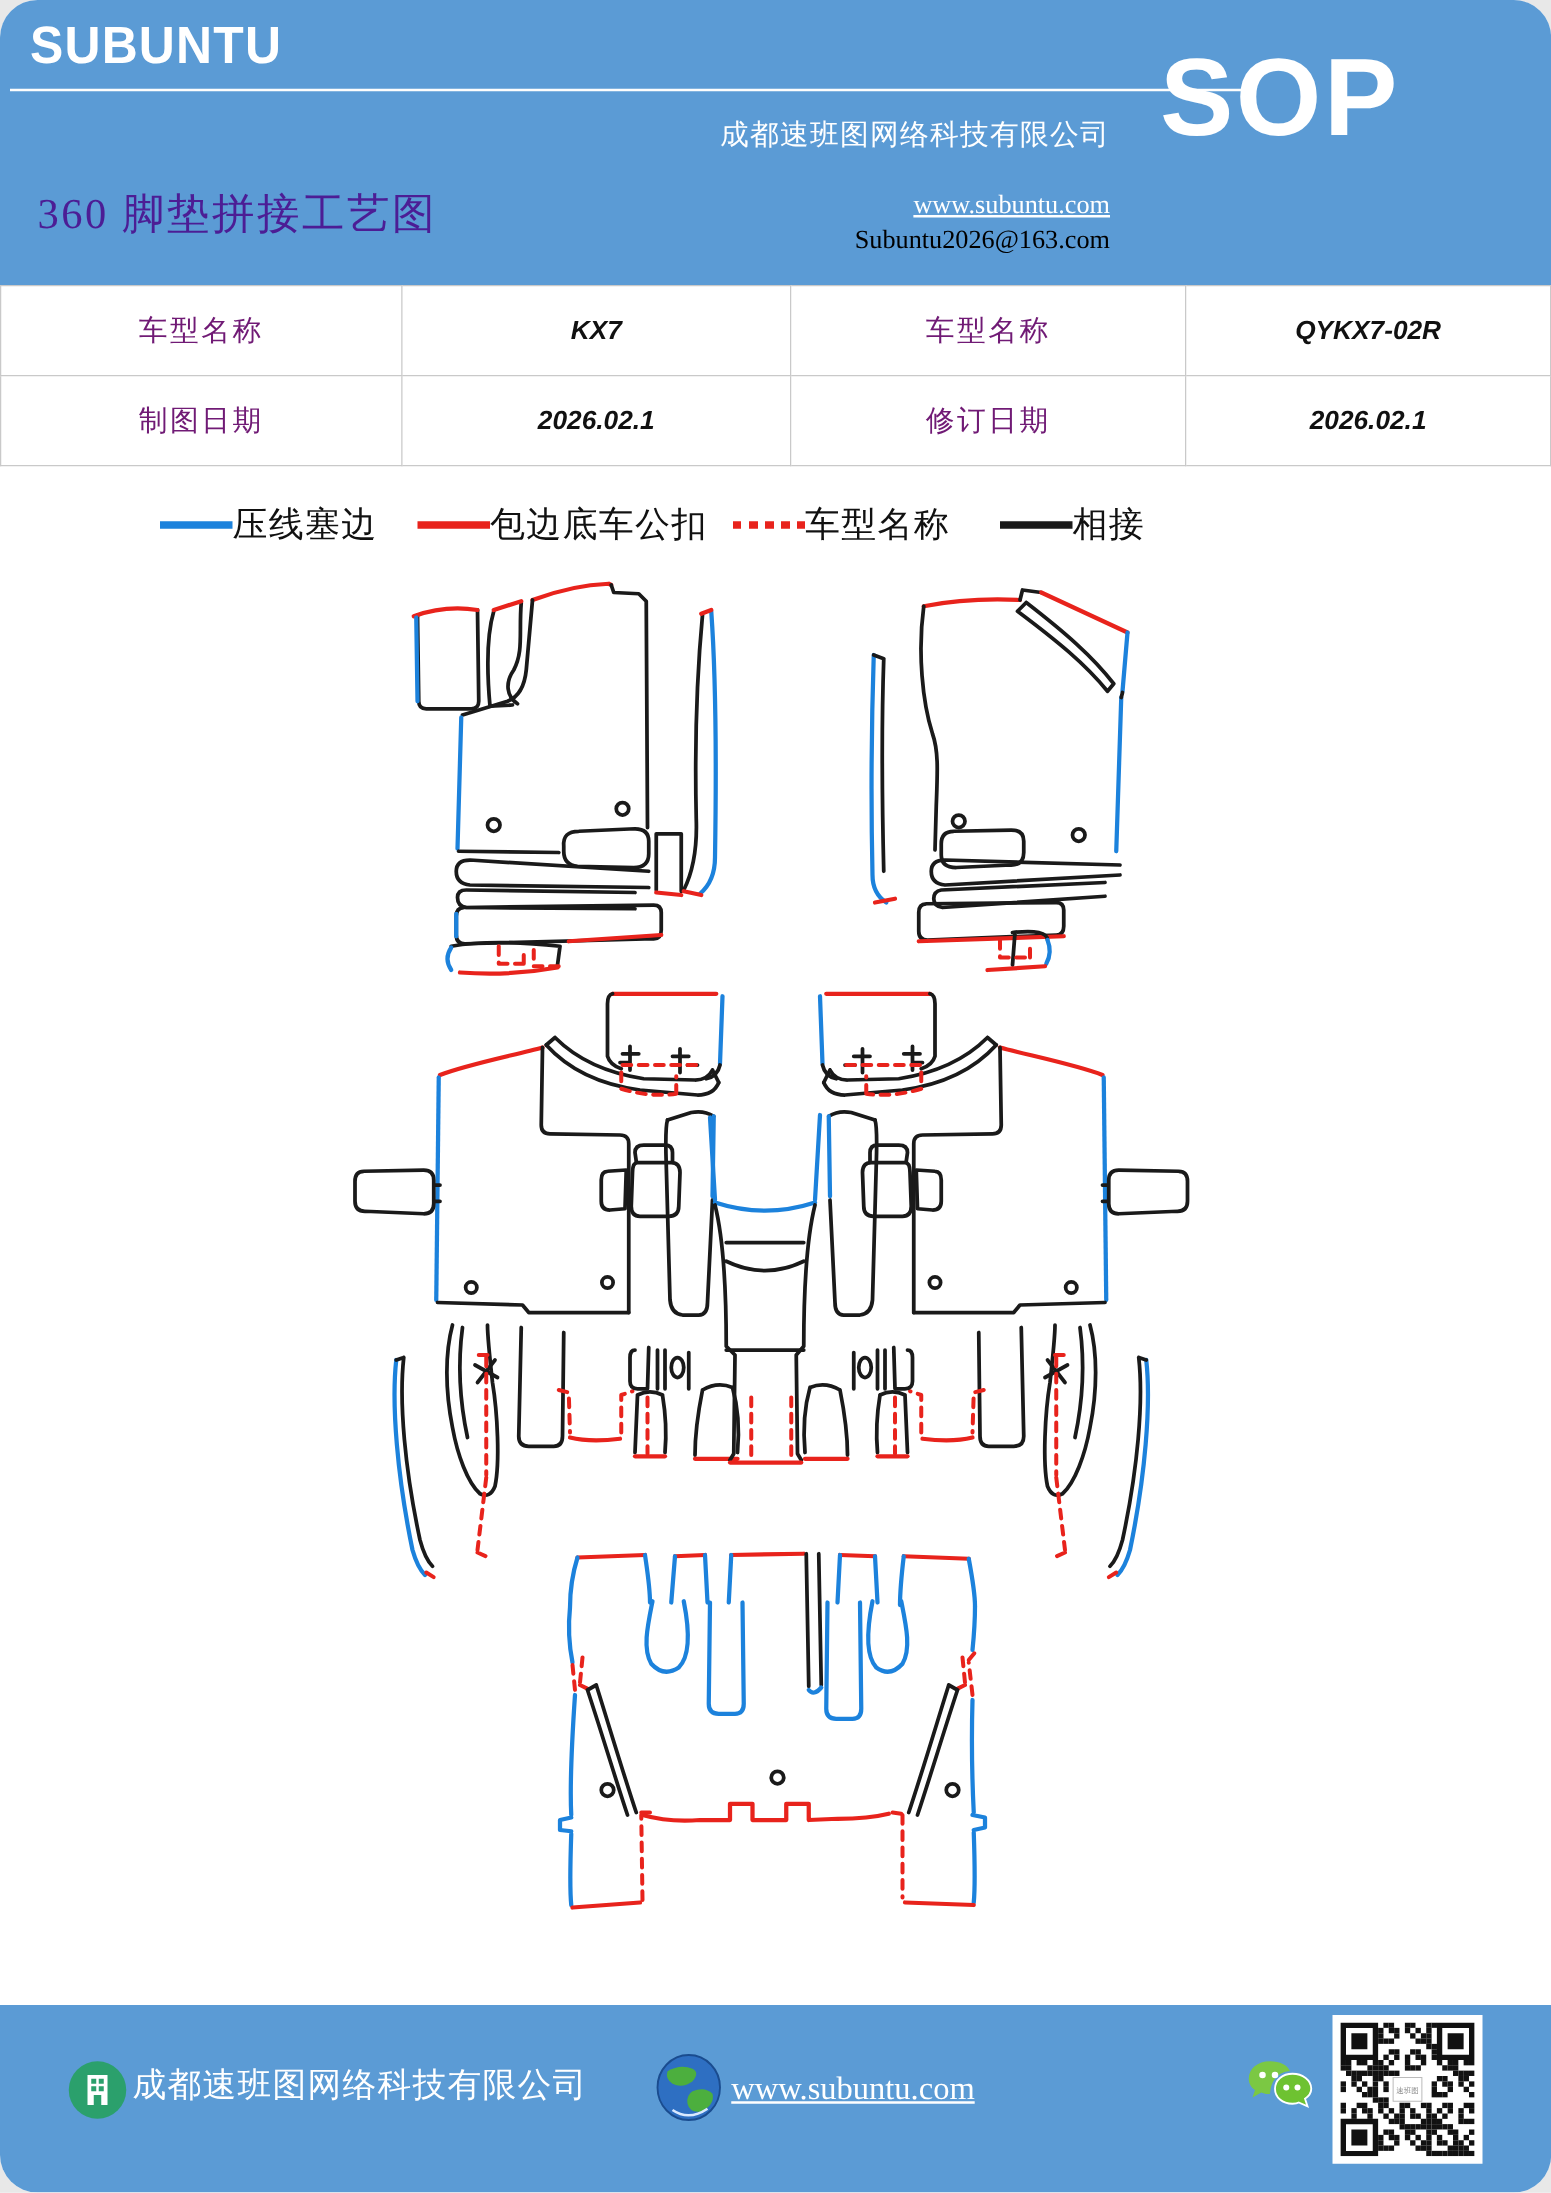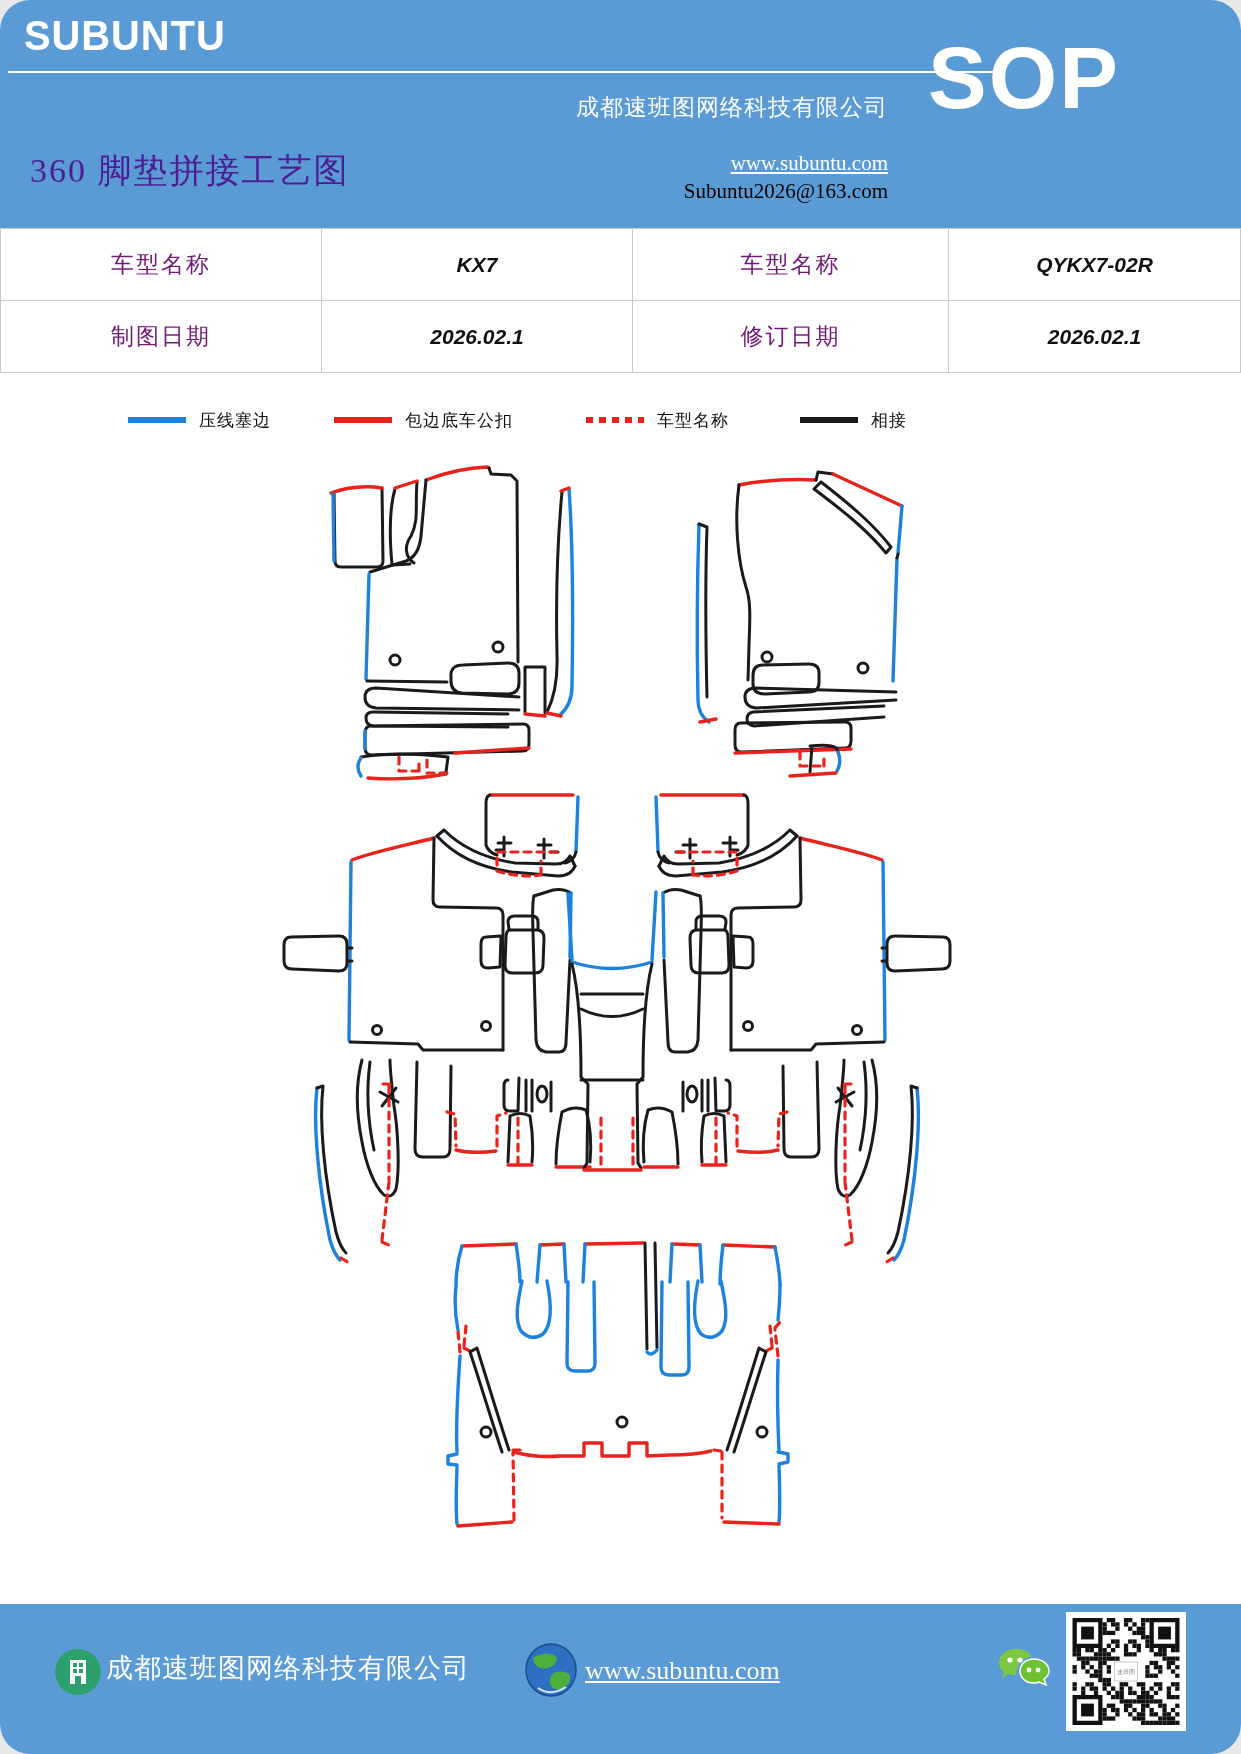--- a/index.html
+++ b/index.html
@@ -18,21 +18,21 @@
        font-weight:700;font-size:88px;line-height:1;letter-spacing:2px;}
   
   .tbl{position:absolute;left:0;top:228px;width:1241px;border-collapse:collapse;}
   .tbl td{border:1px solid #c9c9c9;height:69px;text-align:center;vertical-align:middle;background:#fff;}
   .tbl td.lab{font-size:23px;letter-spacing:2px;color:#701a75;}
   .tbl td.val{font-family:"Liberation Sans","DejaVu Sans",sans-serif;font-weight:600;font-size:21px;color:#111;font-style:italic;}
   
   .legend{position:absolute;left:0;top:404px;width:1241px;height:36px;}
   .lg-item{position:absolute;top:0;height:32px;display:flex;align-items:center;}
   .lg-swatch{display:inline-block;width:58px;height:6px;}
-  .lg-label{margin-left:13px;font-size:17px;color:#111;letter-spacing:1px;white-space:nowrap;}
+  .lg-label{margin-left:0;font-size:28px;color:#111;letter-spacing:1px;white-space:nowrap;}
   
   svg.art{position:absolute;left:0;top:0;width:1241px;height:1754px;}
   .art path, .art circle, .art ellipse{fill:none;stroke-linecap:round;stroke-linejoin:round;}
   .k{stroke:#1a1a1a;stroke-width:3;}
   .b{stroke:var(--blue,#1C82DC);stroke-width:3.4;}
   .r{stroke:var(--red,#E8231C);stroke-width:3.4;}
   .rd{stroke:var(--red,#E8231C);stroke-width:3.2;stroke-dasharray:7 6;}
   .hole{stroke:#1a1a1a;stroke-width:3;fill:#fff;}
   .bdot{fill:var(--blue,#1C82DC);stroke:none;}
   

